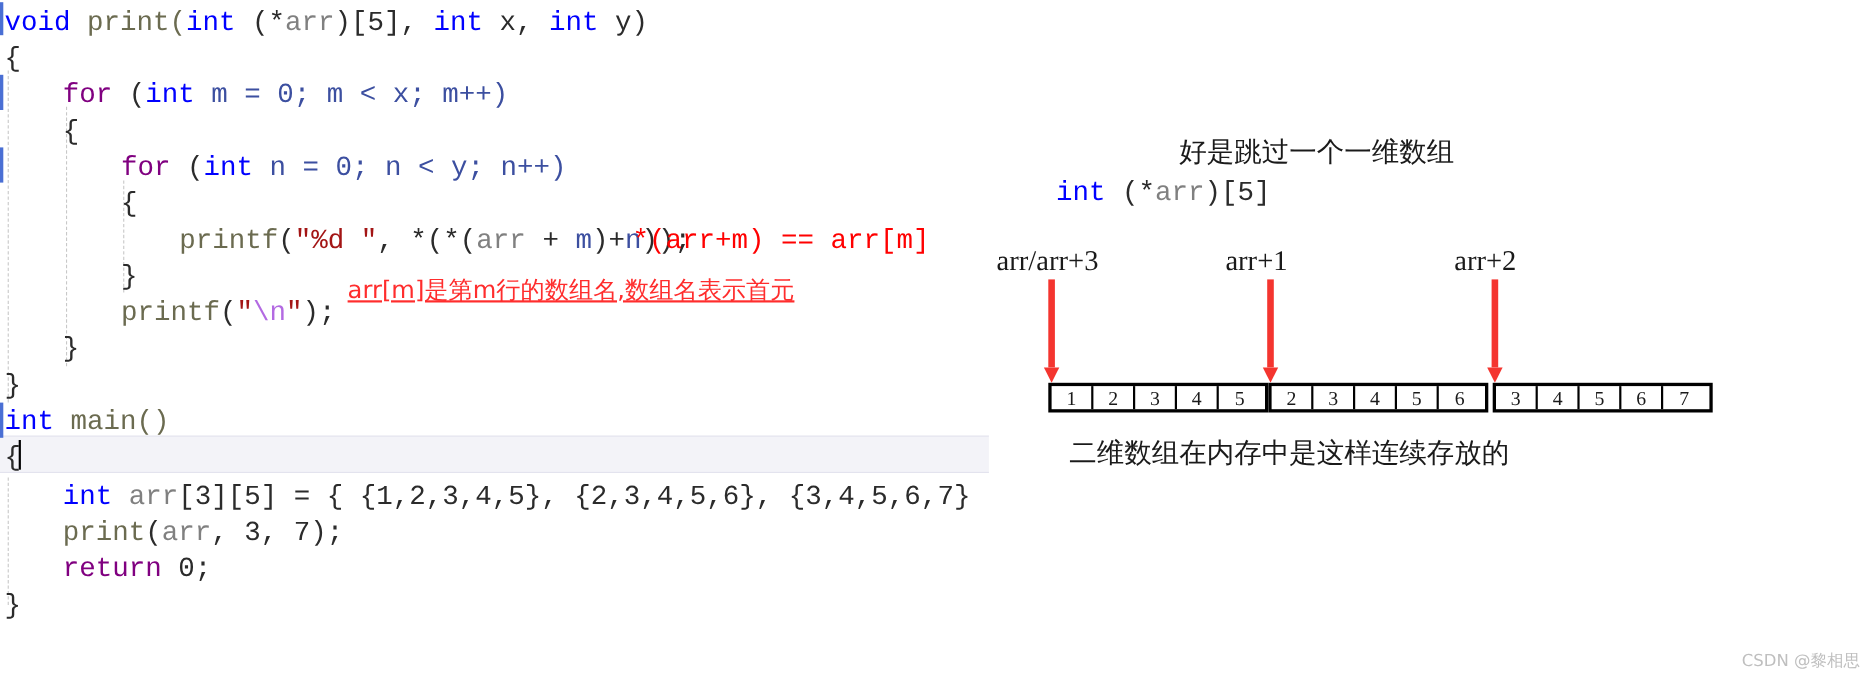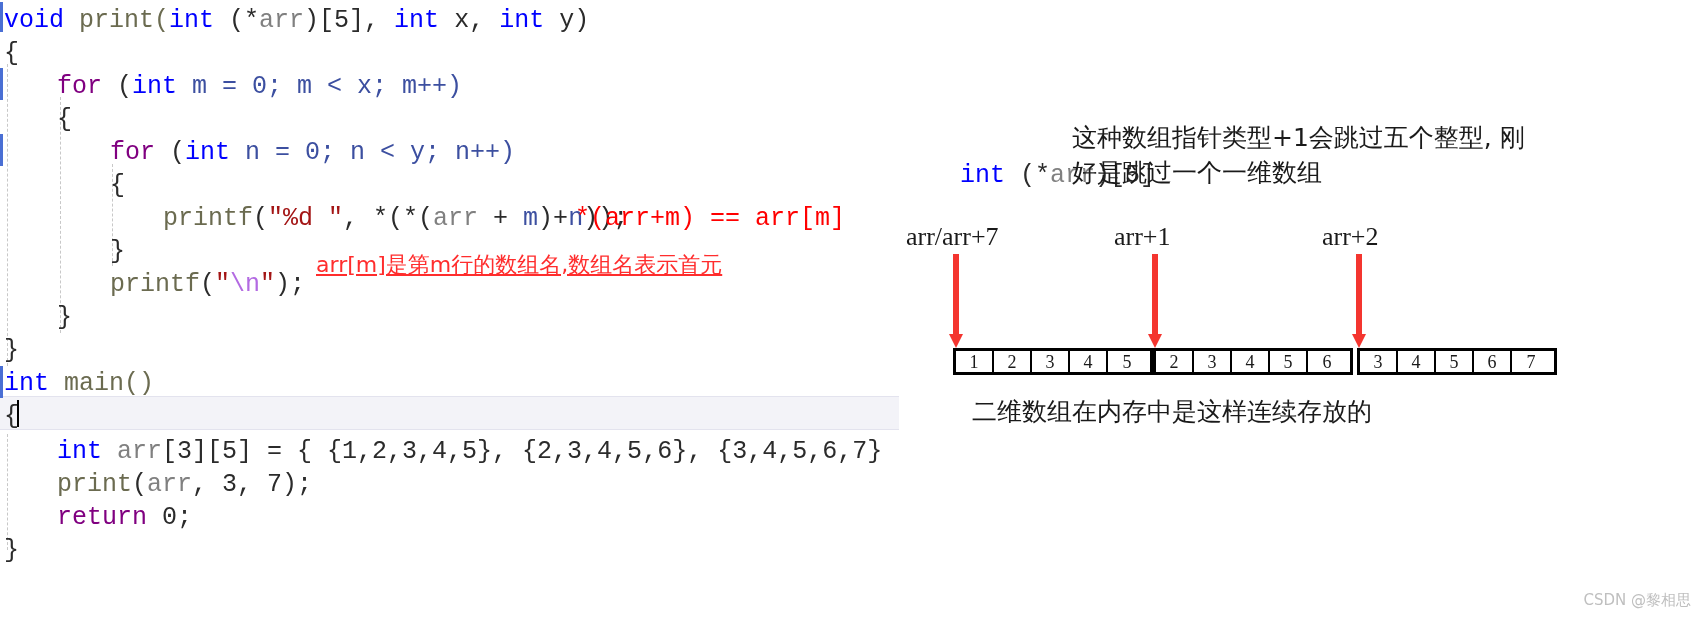--- a/index.html
+++ b/index.html
@@ -231,25 +231,24 @@
 </div>
 <div id="editor-border-right"></div>
 
 <div id="diagram">
 
   <div id="decl-type">
     <span class="kw">int</span><span class="punct"> (*</span><span class="var">arr</span><span class="punct">)[5]</span>
   </div>
 
   <div id="note-top" class="cn">
-    <div>这种数组指针类型+1会跳过五个整型, 刚</div>
     <div>好是跳过一个一维数组</div>
   </div>
 
-  <div class="ptr-label" style="left:6px; top:222px;">arr/arr+7</div>
+  <div class="ptr-label" style="left:6px; top:222px;">arr/arr+3</div>
   <div class="ptr-label" style="left:214px; top:222px;">arr+1</div>
   <div class="ptr-label" style="left:422px; top:222px;">arr+2</div>
 
   <div class="arrow" style="left:49px; top:254px; height:94px;">
     <div class="shaft" style="height:80px;"></div>
     <div class="head" style="top:80px;"></div>
   </div>
   <div class="arrow" style="left:248px; top:254px; height:94px;">
     <div class="shaft" style="height:80px;"></div>
     <div class="head" style="top:80px;"></div>

